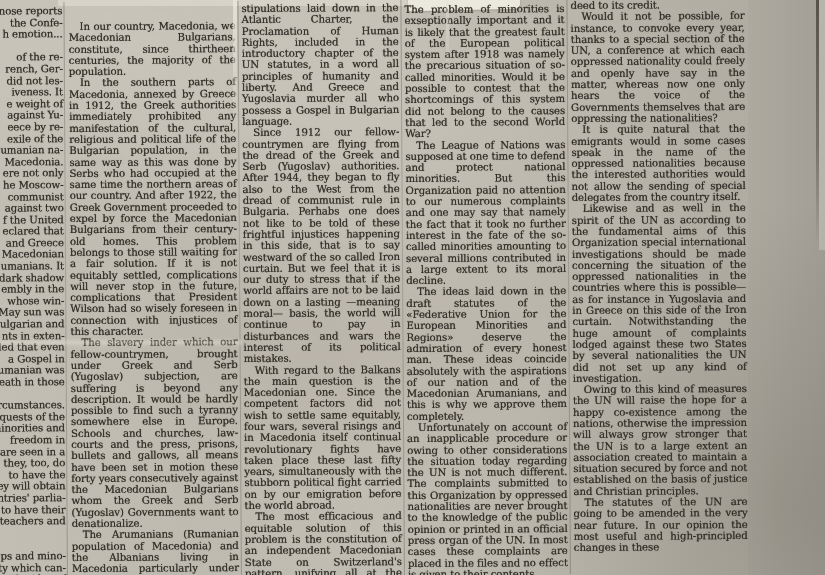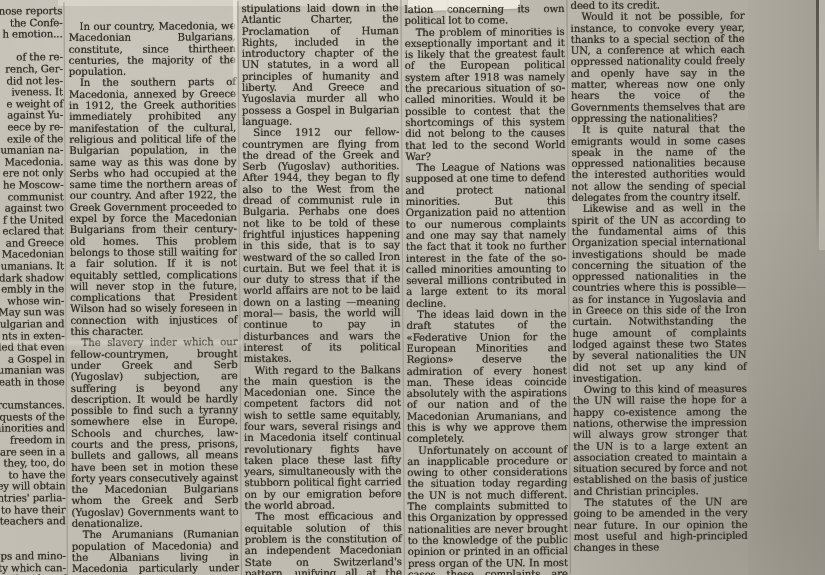--- a/index.html
+++ b/index.html
@@ -113,21 +113,20 @@
         <p>The slavery inder which our fellow-countrymen, brought under Greek and Serb (Yugoslav) subjection, are suffering is beyond any description. It would be hardly possible to find such a tyranny somewhere else in Europe. Schools and churches, law-courts and the press, prisons, bullets and gallows, all means have been set in motion these forty years consecutively against the Macedonian Bulgarians whom the Greek and Serb (Yugoslav) Governments want to denationalize.</p>
         <p>The Arumanians (Rumanian population of Macedonia) and the Albanians living in Macedonia particularly under the Greek rule are threatened in the same way. And in Yugoslavia after 1918 other nationalities, including also, the</p>
       </div>
     <div id="col3" class="col cont">
         <p>stipulations laid down in the Atlantic Charter, the Proclamation of Human Rights, included in the introductory chapter of the UN statutes, in a word all principles of humanity and liberty. And Greece and Yugoslavia murder all who possess a Gospel in Bulgarian language.</p>
         <p>Since 1912 our fellow-countrymen are flying from the dread of the Greek and Serb (Yugoslav) authorities. After 1944, they began to fly also to the West from the dread of communist rule in Bulgaria. Perhabs one does not like to be told of these frightful injustices happening in this side, that is to say westward of the so called Iron curtain. But we feel that it is our duty to stress that if the world affairs are not to be laid down on a lasting —meaning moral— basis, the world will continue to pay in disturbances and wars the interest of its political mistakes.</p>
         <p>With regard to the Balkans the main question is the Macedonian one. Since the competent factors did not wish to settle same equitably, four wars, several risings and in Macedonia itself continual revolutionary fights have taken place these last fifty years, simultaneously with the stubborn political fight carried on by our emigration before the world abroad.</p>
         <p>The most efficacious and equitable solution of this problem is the constitution of an independent Macedonian State on Switzerland's pattern, unifying all at the present time carved up Macedonian territories. But as the aim of this brief statement is another</p>
       </div>
     <div id="col4" class="col cont">
-        <p>lation concerning its own political lot to come.</p>
         <p>The problem of minorities is exseptionally important and it is likely that the greatest fault of the European political system after 1918 was namely the precarious situation of so-called minorities. Would it be possible to contest that the shortcomings of this system did not belong to the causes that led to the second World War?</p>
         <p>The League of Nations was supposed at one time to defend and protect national minorities. But this Organization paid no attention to our numerous complaints and one may say that namely the fact that it took no further interest in the fate of the so-called minorities amounting to several millions contributed in a large extent to its moral decline.</p>
         <p>The ideas laid down in the draft statutes of the «Federative Union for the European Minorities and Regions» deserve the admiration of every honest man. These ideas coincide absolutely with the aspirations of our nation and of the Macedonian Arumanians, and this is why we approve them completely.</p>
         <p>Unfortunately on account of an inapplicable procedure or owing to other considerations the situation today regarding the UN is not much different. The complaints submitted to this Organization by oppressed nationalities are never brought to the knowledge of the public opinion or printed in an official press organ of the UN. In most cases these complaints are placed in the files and no effect is given to their contents.</p>
       </div>
     <div id="col5" class="col cont">
         <p>deed to its credit.</p>
         <p>Would it not be possible, for instance, to convoke every year, thanks to a special section of the UN, a conference at which each oppressed nationality could freely and openly have say in the matter, whereas now one only hears the voice of the Governments themselves that are oppressing the nationalities?</p>
         <p>It is quite natural that the emigrants would in some cases speak in the name of the oppressed nationalities because the interested authorities would not allow the sending of special delegates from the country itself.</p>
         <p>Likewise and as well in the spirit of the UN as according to the fundamental aims of this Organization special international investigations should be made concerning the situation of the oppressed nationalities in the countries where this is possible—as for instance in Yugoslavia and in Greece on this side of the Iron curtain. Notwithstanding the huge amount of complaints lodged against these two States by several nationalities the UN did not set up any kind of investigation.</p>

